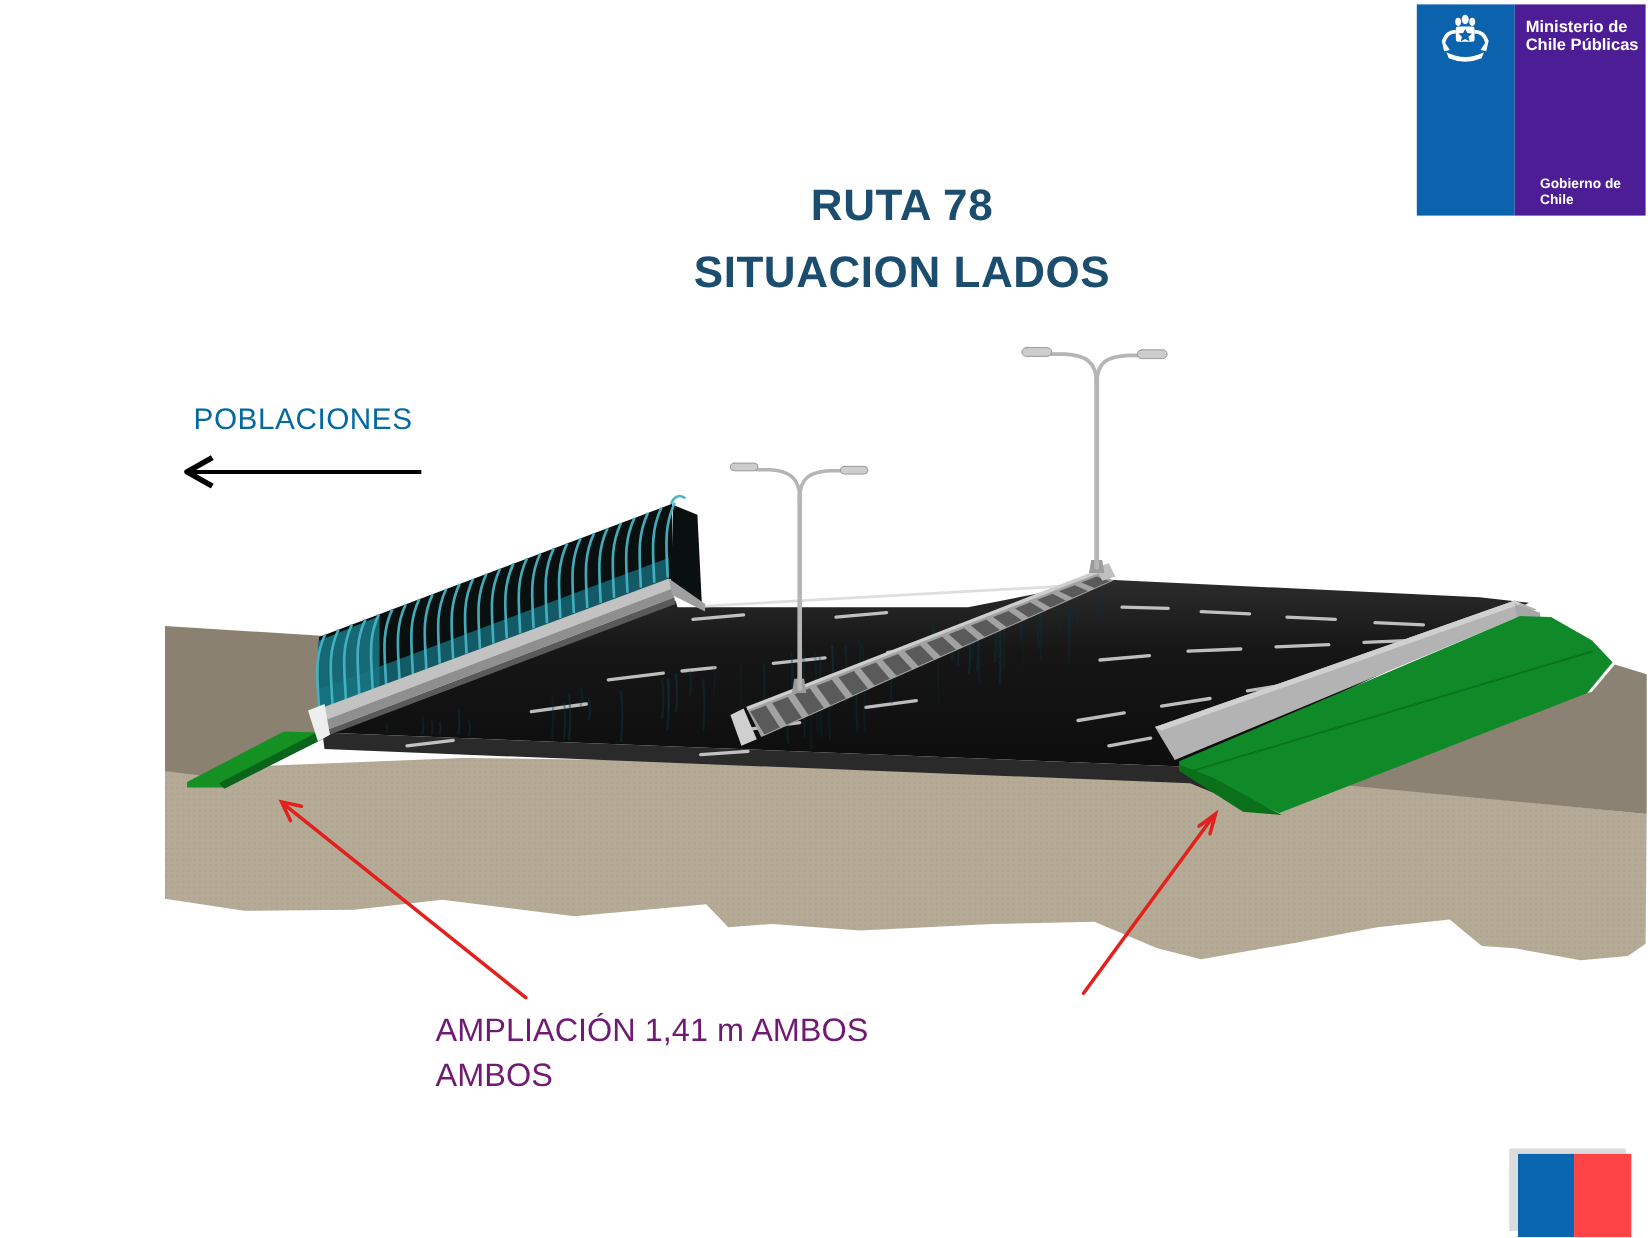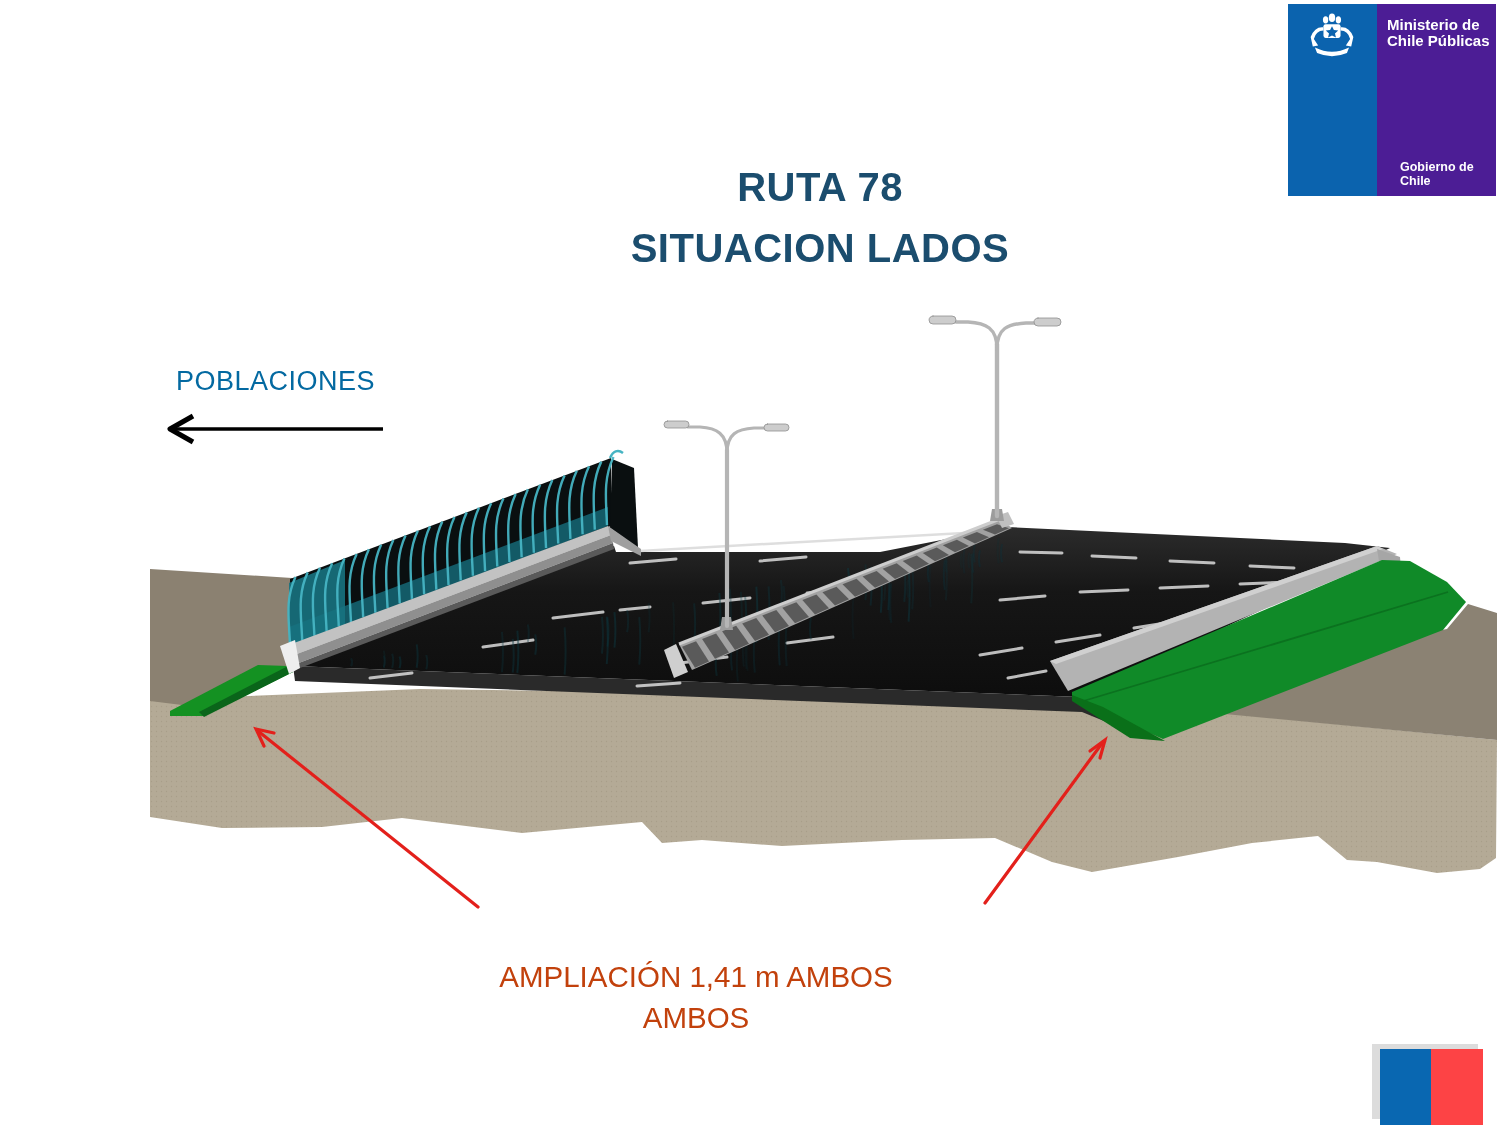--- a/index.html
+++ b/index.html
@@ -6,22 +6,22 @@
   .slide{position:relative;width:1500px;height:1125px;background:#ffffff;overflow:hidden;
          font-family:"Liberation Sans",sans-serif;}
   .layer{position:absolute;left:0;top:0;width:1500px;height:1125px;}
   
   .title{position:absolute;left:370px;top:157px;width:900px;text-align:center;
          color:#1b4d6e;font-weight:700;font-size:40px;line-height:61px;letter-spacing:.5px;}
   .title span{display:block;}
   
   .direction-label{position:absolute;left:176px;top:366px;font-size:27px;color:#0369a1;letter-spacing:.5px;}
   
-  .annotation{position:absolute;left:396px;top:956px;width:600px;text-align:center;
-              font-size:29.5px;line-height:41px;color:#c2410c;}
+  .annotation{position:absolute;left:396px;top:916px;width:600px;
+              font-size:29.5px;line-height:41px;color:#701a75;}
   .annotation span{display:block;}
   
   .logo{position:absolute;left:1288px;top:4px;width:208px;height:192px;display:flex;}
   .logo-blue{width:89px;background:#0b63ae;position:relative;}
   .logo-red{flex:1;background:#4c1d95;position:relative;}
   .logo-emblem{position:absolute;left:12px;top:6px;width:64px;height:56px;}
   .logo-ministry{position:absolute;left:10px;top:13px;color:#fff;font-weight:700;
                  font-size:15px;line-height:16px;}
   .logo-gob{position:absolute;left:10px;bottom:8px;color:#fff;font-weight:700;font-size:12.5px;margin-left:13px;}
   

